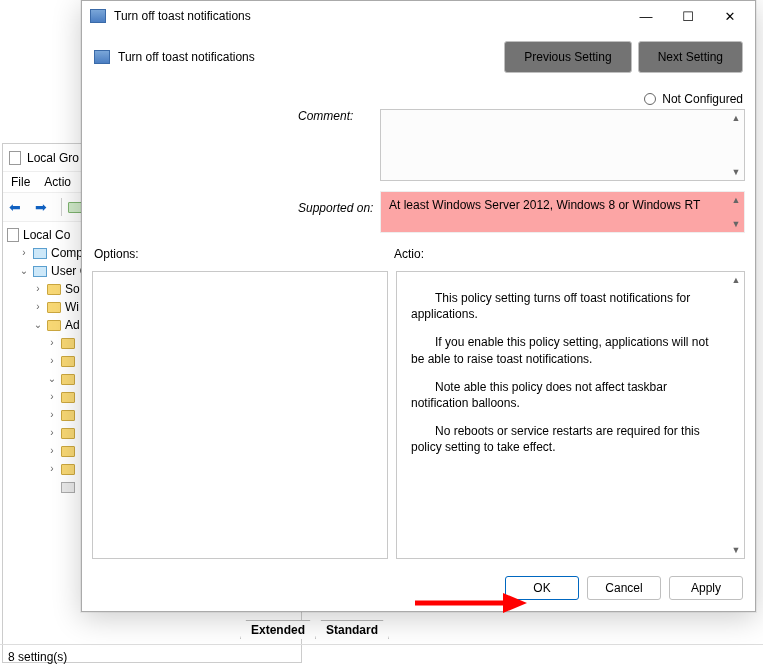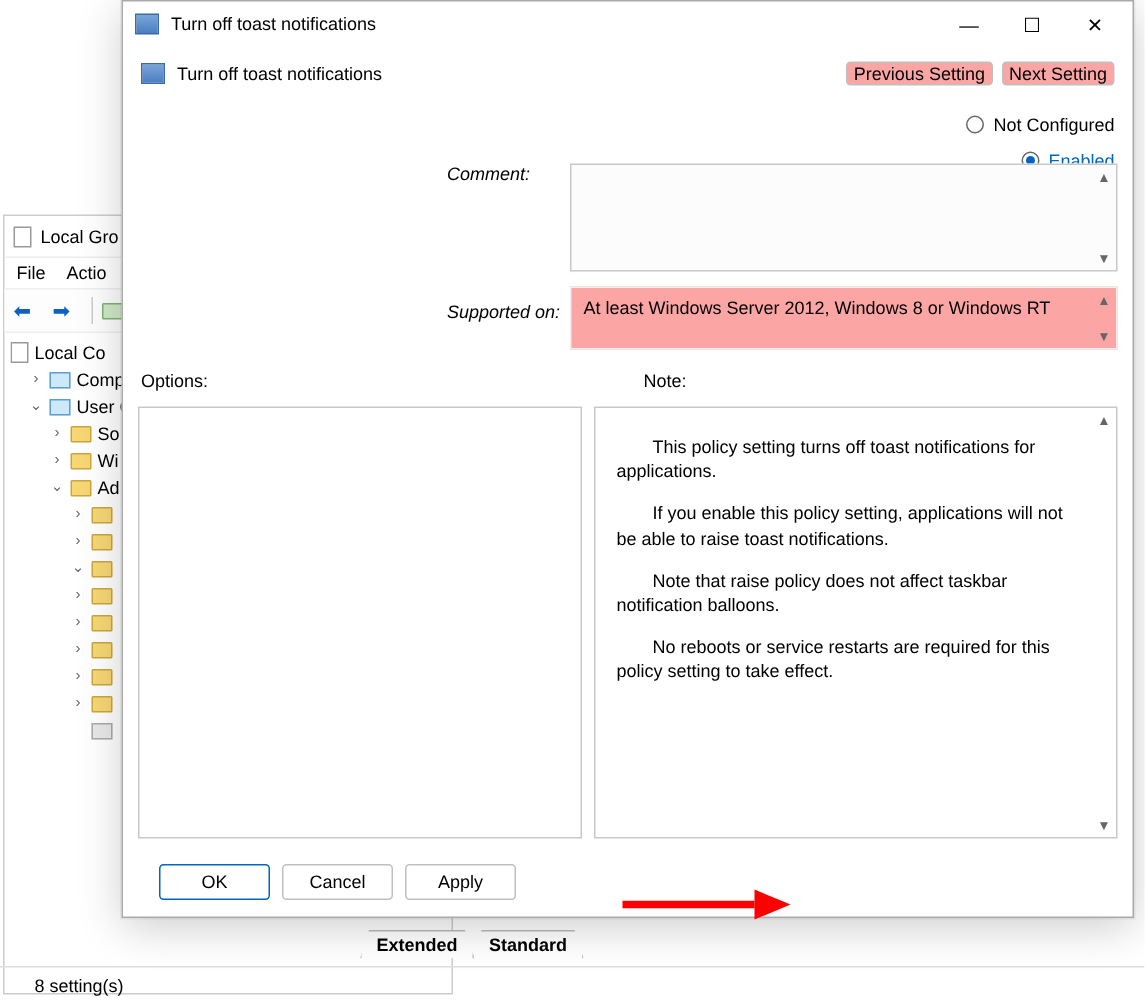--- a/index.html
+++ b/index.html
@@ -18,55 +18,55 @@
   .folder { width:14px; height:11px; background:#f7d774; border:1px solid #caa63f; border-radius:1px; display:inline-block;}
   .pc-icon { width:14px; height:11px; background:#cde8f9; border:1px solid #5a9fcf; display:inline-block;}
   .doc-icon { width:12px; height:14px; background:#fff; border:1px solid #999; display:inline-block; position:relative;}
   .expander { width:10px; display:inline-block; color:#666; text-align:center; font-size:10px;}
 
   
   .tabs-strip { position:absolute; left:240px; top:620px; display:flex; font-size:12px;font-weight:bold;}
   .tab { padding:2px 10px; border:1px solid #bbb; border-bottom:none; background:#fff;  position:relative;
          clip-path: polygon(6px 0, calc(100% - 6px) 0, 100% 100%, 0 100%);}
   .tab + .tab { margin-left:-1px;}
-  .statusbar { position:absolute; left:0; bottom:0; height:24px; width:100%; border-top:1px solid #ddd; display:flex; align-items:center; padding:0 23px; font-size:12px;}
+  .statusbar { position:absolute; left:0; bottom:0; height:24px; width:100%; border-top:1px solid #ddd; display:flex; align-items:center; padding:0 8px; font-size:12px;}
 
   
   .dialog { position:absolute; left:81px; top:0; width:675px; height:612px; border:1px solid #aaa; background:#fff; box-shadow: 0 6px 28px rgba(0,0,0,0.2), 0 0 0 1px rgba(0,0,0,0.05);}
   .dlg-titlebar { height:30px; display:flex; align-items:center; padding:0 4px 0 8px; }
   .dlg-titlebar .title { flex:1; font-size:12px; display:flex; align-items:center; gap:8px;}
   .dlg-titlebar .title .policy-icon { width:16px; height:14px; background:linear-gradient(#7aa6d8,#4b7ec2); border:1px solid #3a6aa8;}
   .win-ctrl { width:42px; height:28px; display:flex; align-items:center; justify-content:center; font-size:13px;}
   .dlg-body { position:absolute; top:30px; left:0; right:0; bottom:0;}
 
   .header-row { display:flex; align-items:center; padding:10px 12px 10px 12px;}
   .header-row .policy-name { flex:1; display:flex; align-items:center; gap:8px; font-size:12px;}
-  .nav-btn { height:16px; padding:0 4px; border:1px solid #bfbfbf; background:#fca5a5; font-size:12px; margin-left:6px; border-radius:3px;}
+  .nav-btn { height:32px; padding:0 19px; border:1px solid #bfbfbf; background:#737373; font-size:12px; margin-left:6px; border-radius:3px;}
 
   .radio-area { padding:4px 12px 8px 12px;}
   .radio-row { display:flex; align-items:center; gap:6px; padding:5px 0; font-size:12px;justify-content:flex-end;}
   .radio { width:12px; height:12px; border:1px solid #666; border-radius:50%; display:flex; align-items:center; justify-content:center;}
   .radio.checked::after{content:""; width:6px; height:6px; border-radius:50%; background:#0067c0;}
   .radio-row.enabled { color:#0067c0;}
 
   .labels-col { position:absolute; left:216px; top:78px; font-size:12px;font-style:italic;}
   .comment-label { }
   .supported-label { margin-top:78px;}
   .comment-box { position:absolute; left:298px; top:78px; right:10px; height:72px; border:1px solid #c8c8c8; background:#fcfcfc;}
   .comment-box .sb-up, .supported-box .sb-up, .help-box .sb-up { position:absolute; right:0; top:0; width:16px; height:16px; display:flex; align-items:center; justify-content:center; color:#666; font-size:9px;}
   .comment-box .sb-down, .supported-box .sb-down, .help-box .sb-down { position:absolute; right:0; bottom:0; width:16px; height:16px; display:flex; align-items:center; justify-content:center; color:#666; font-size:9px;}
   .supported-box { position:absolute; left:298px; top:160px; right:10px; height:42px; border:1px solid #eee; background:#fca5a5; padding:6px 22px 6px 8px; font-size:12px;}
 
-  .mid-labels { position:absolute; left:12px; top:216px; right:12px; display:flex; font-size:12px;gap:35px;}
+  .mid-labels { position:absolute; left:12px; top:216px; right:12px; display:flex; font-size:12px;}
   .mid-labels .opt { width: 300px;}
   .options-box { position:absolute; left:10px; top:240px; width:296px; bottom:52px; border:1px solid #c8c8c8; background:#fff;}
   .help-box { position:absolute; left:314px; top:240px; right:10px; bottom:52px; border:1px solid #c8c8c8; background:#fff; padding:18px 26px 12px 14px; font-size:12px; line-height:1.35;}
   .help-box p { margin:0 0 12px 0; text-indent:24px;}
 
-  .button-row { position:absolute; left:0; right:0; bottom:0; height:46px; display:flex; align-items:center; padding:0 24px; gap:8px;}
+  .button-row { position:absolute; left:0; right:0; bottom:0; height:46px; display:flex; align-items:center; justify-content:flex-end; padding:0 12px; gap:8px;}
   .btn { width:74px; height:24px; border:1px solid #bfbfbf; background:#fff; font-size:12px; border-radius:3px;}
   .btn.primary { border:1px solid #0067c0;}
 
   
   .arrow-annot { position:absolute; left:415px; top:590px; pointer-events:none;}
   .arrow-annot svg { overflow:visible;}
 </style>
 </head>
 <body>
 
@@ -215,29 +215,29 @@
     </div>
 
     <div class="supported-box">
       <span>At least Windows Server 2012, Windows 8 or Windows RT</span>
       <div class="sb-up">▲</div>
       <div class="sb-down">▼</div>
     </div>
 
     <div class="mid-labels">
       <div class="opt">Options:</div>
-      <div>Note:</div>
+      <div>Actio:</div>
     </div>
 
     <div class="options-box"></div>
 
     <div class="help-box">
       <p>This policy setting turns off toast notifications for applications.</p>
       <p>If you enable this policy setting, applications will not be able to raise toast notifications.</p>
-      <p>Note that raise policy does not affect taskbar notification balloons.</p>
+      <p>Note able this policy does not affect taskbar notification balloons.</p>
       <p>No reboots or service restarts are required for this policy setting to take effect.</p>
       <div class="sb-up">▲</div>
       <div class="sb-down">▼</div>
     </div>
 
     <div class="button-row">
       <button class="btn primary"><span>OK</span></button>
       <button class="btn"><span>Cancel</span></button>
       <button class="btn"><span>Apply</span></button>
     </div>

